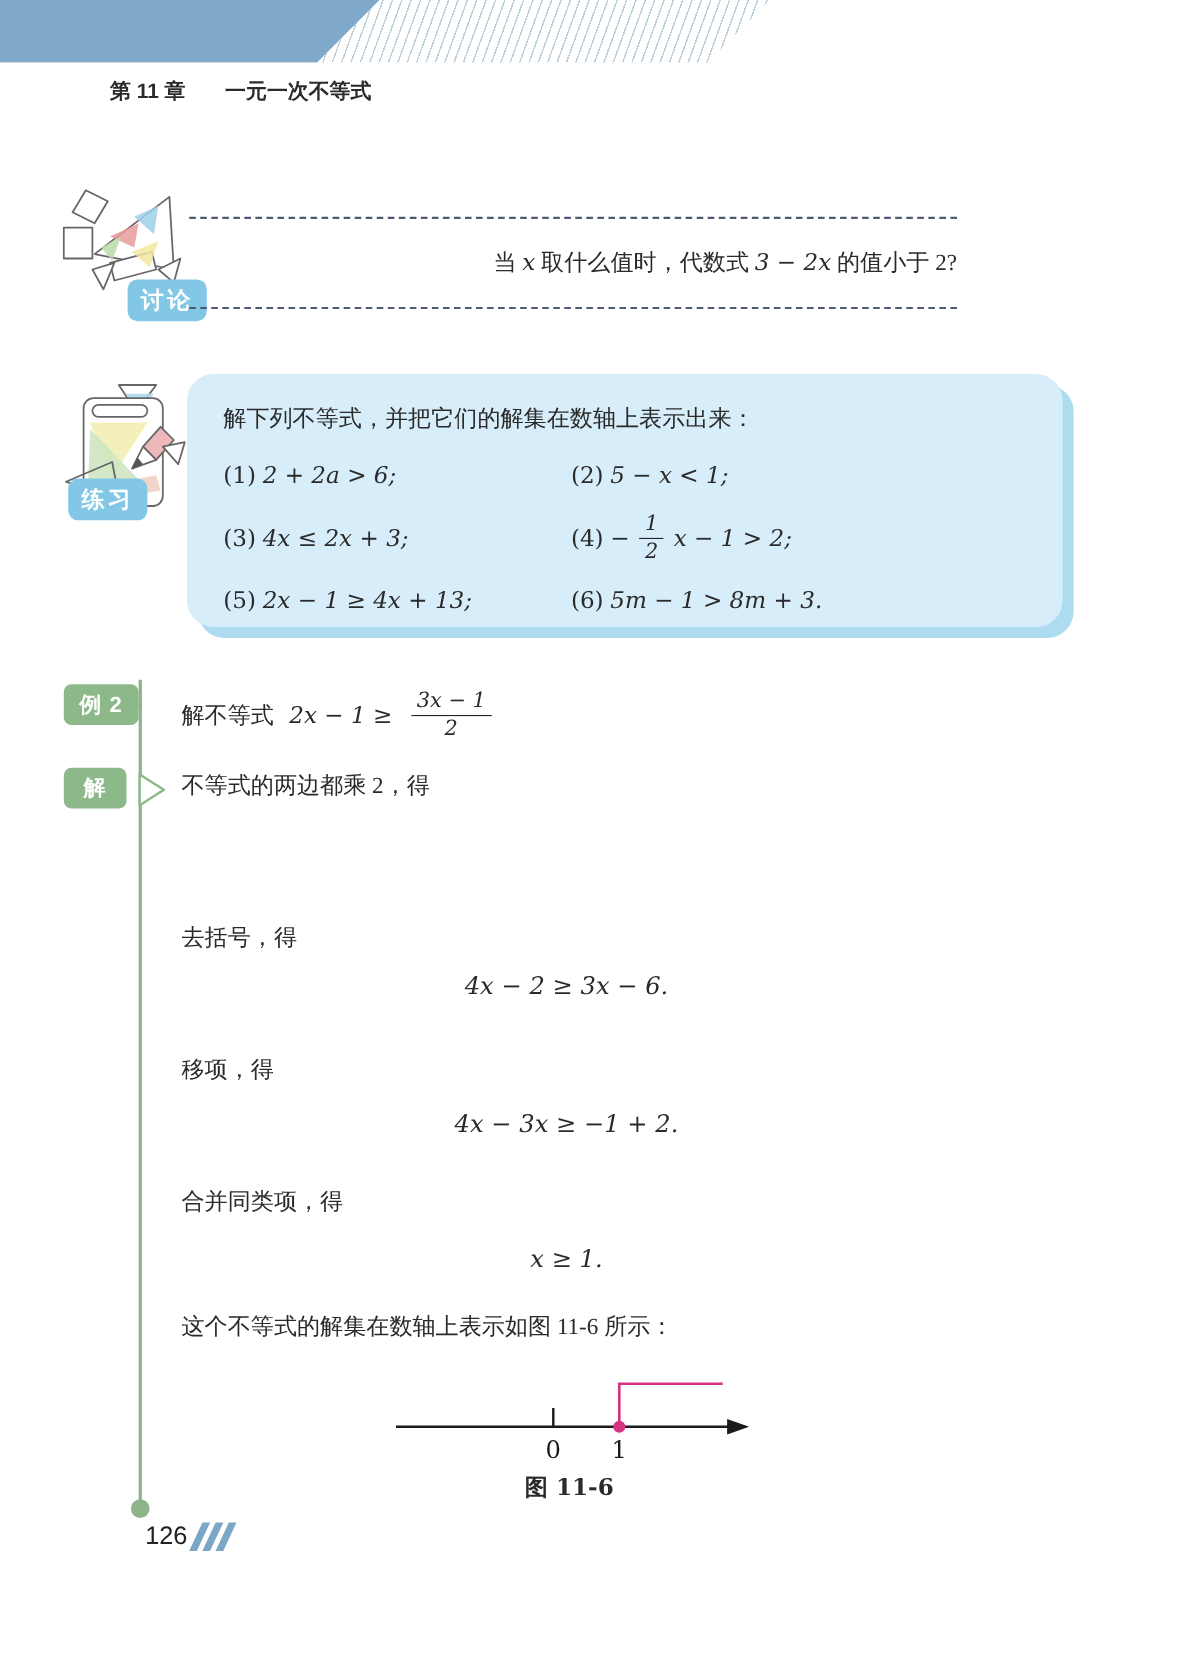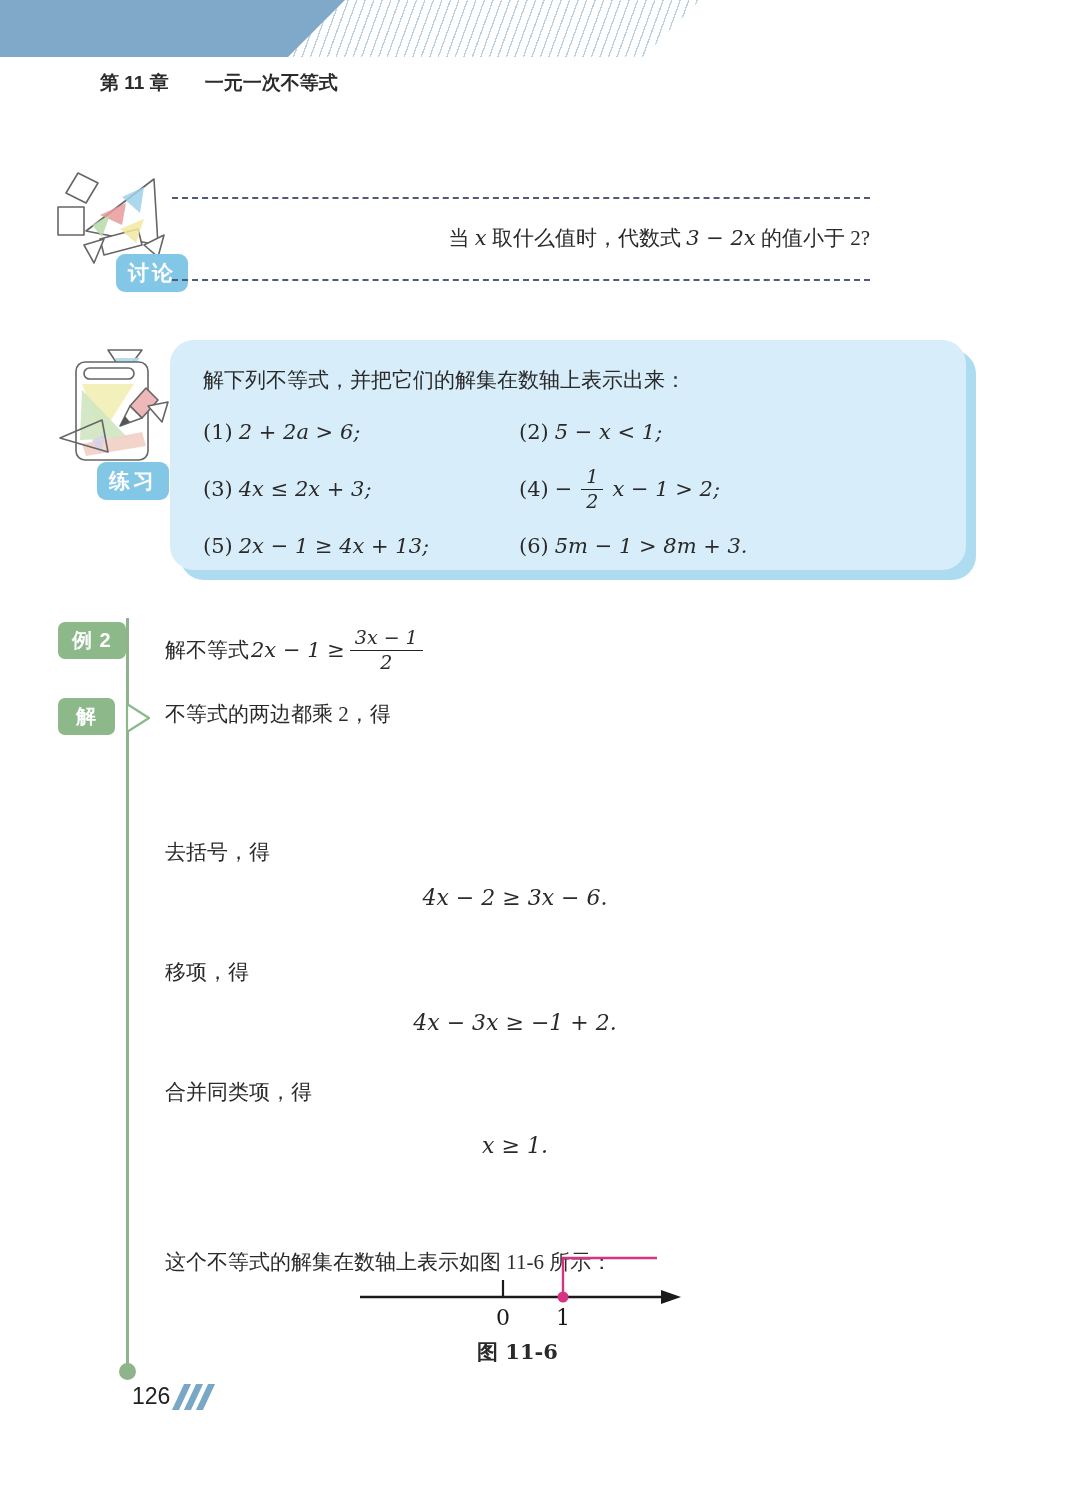--- a/index.html
+++ b/index.html
@@ -49,21 +49,21 @@
   .frac{display:inline-flex;flex-direction:column;align-items:center;vertical-align:middle;
         font-size:19px;line-height:1.15;margin:0 3px;}
   .frac .num{border-bottom:1.6px solid #222;padding:0 5px 1px 5px;}
   .frac .den{padding-top:1px;}
 
   
   .green-line{position:absolute;left:126px;top:618px;width:3px;height:752px;background:var(--line_green);}
   .green-line-dot{position:absolute;left:119px;top:1363px;width:17px;height:17px;border-radius:50%;
                   background:var(--line_green);}
   .green-connector{position:absolute;left:121px;top:639px;width:8px;height:3px;background:var(--line_green);}
-  .problem-row{position:absolute;left:165px;top:627px;display:flex;align-items:center;gap:2px;width:760px;}
+  .problem-row{position:absolute;left:165px;top:627px;display:flex;align-items:center;gap:14px;width:760px;}
   .solve-chevron{position:absolute;left:125px;top:700px;}
 
   
   .figure-svg{position:absolute;left:345px;top:1243px;}
   .figure-caption{position:absolute;left:345px;top:1338px;width:345px;text-align:center;
                   font-weight:bold;font-size:21px;font-family:"DejaVu Serif","Liberation Serif",serif;}
 
   
   .footer{position:absolute;left:132px;top:1383px;display:flex;align-items:center;gap:8px;}
   .footer .num{font-family:"Liberation Sans",sans-serif;font-size:23px;color:#222;}
@@ -120,21 +120,21 @@
     <polygon points="42,98 56,92 50,112" fill="#d8d0ea" opacity="0.9"></polygon>
     <g fill="none" stroke="#666" stroke-width="1.6" stroke-linejoin="round">
       <rect x="34" y="26" width="50" height="11" rx="5.5" fill="#fff"></rect>
       <polygon points="10,96 52,78 58,110"></polygon>
       <polygon points="80,64 96,46 108,58 92,76" fill="#eeb8b8"></polygon>
       <polygon points="70,84 80,64 92,76" fill="#fff"></polygon>
       <polygon points="98,64 118,60 112,80" fill="#fff"></polygon>
     </g>
     <polygon points="70,84 75,74 80,80" fill="#555"></polygon>
   </svg>
-  <div class="tag-blue" style="left:62px;top:462px;margin-left:35px;">
+  <div class="tag-blue" style="left:62px;top:435px;">
     <span>练习</span>
   </div>
 
   <div class="practice-box">
     <div class="practice-inner">
       <div class="cn">解下列不等式，并把它们的解集在数轴上表示出来：</div>
       <div class="practice-grid">
         <div class="p-item">
           <span class="upright">(1)</span>
           <span class="math">2 + 2a &gt; 6;</span>
@@ -192,21 +192,21 @@
     <polygon points="2,4 24,18 2,32" fill="#ffffff" stroke="#8cb88a" stroke-width="2.2" stroke-linejoin="round"></polygon>
   </svg>
 
   <div class="body-text" style="top:700px;">不等式的两边都乘 2，得</div>
   <div class="body-text" style="top:838px;">去括号，得</div>
   <div class="equation" style="top:885px;">4x − 2 ≥ 3x − 6.</div>
   <div class="body-text" style="top:958px;">移项，得</div>
   <div class="equation" style="top:1010px;">4x − 3x ≥ −1 + 2.</div>
   <div class="body-text" style="top:1078px;">合并同类项，得</div>
   <div class="equation" style="top:1133px;">x ≥ 1.</div>
-  <div class="body-text" style="top:1248px;">这个不等式的解集在数轴上表示如图 11-6 所示：</div>
+  <div class="body-text" style="top:1192px;">这个不等式的解集在数轴上表示如图 11-6 所示：</div>
 
   <svg class="figure-svg" width="345" height="90" viewBox="0 0 345 90">
     <line x1="15" y1="54" x2="324" y2="54" stroke="#1a1a1a" stroke-width="2.4"></line>
     <polygon points="316,47 336,54 316,61" fill="#1a1a1a"></polygon>
     <line x1="158" y1="37" x2="158" y2="54" stroke="#1a1a1a" stroke-width="2.2"></line>
     <polyline points="218,54 218,15 312,15" fill="none" stroke="#d63384" stroke-width="2.4"></polyline>
     <circle cx="218" cy="54" r="5.5" fill="#d63384"></circle>
     <text x="158" y="82" text-anchor="middle" font-size="22" font-family="DejaVu Serif, serif" fill="#1a1a1a">0</text>
     <text x="218" y="82" text-anchor="middle" font-size="22" font-family="DejaVu Serif, serif" fill="#1a1a1a">1</text>
   </svg>

